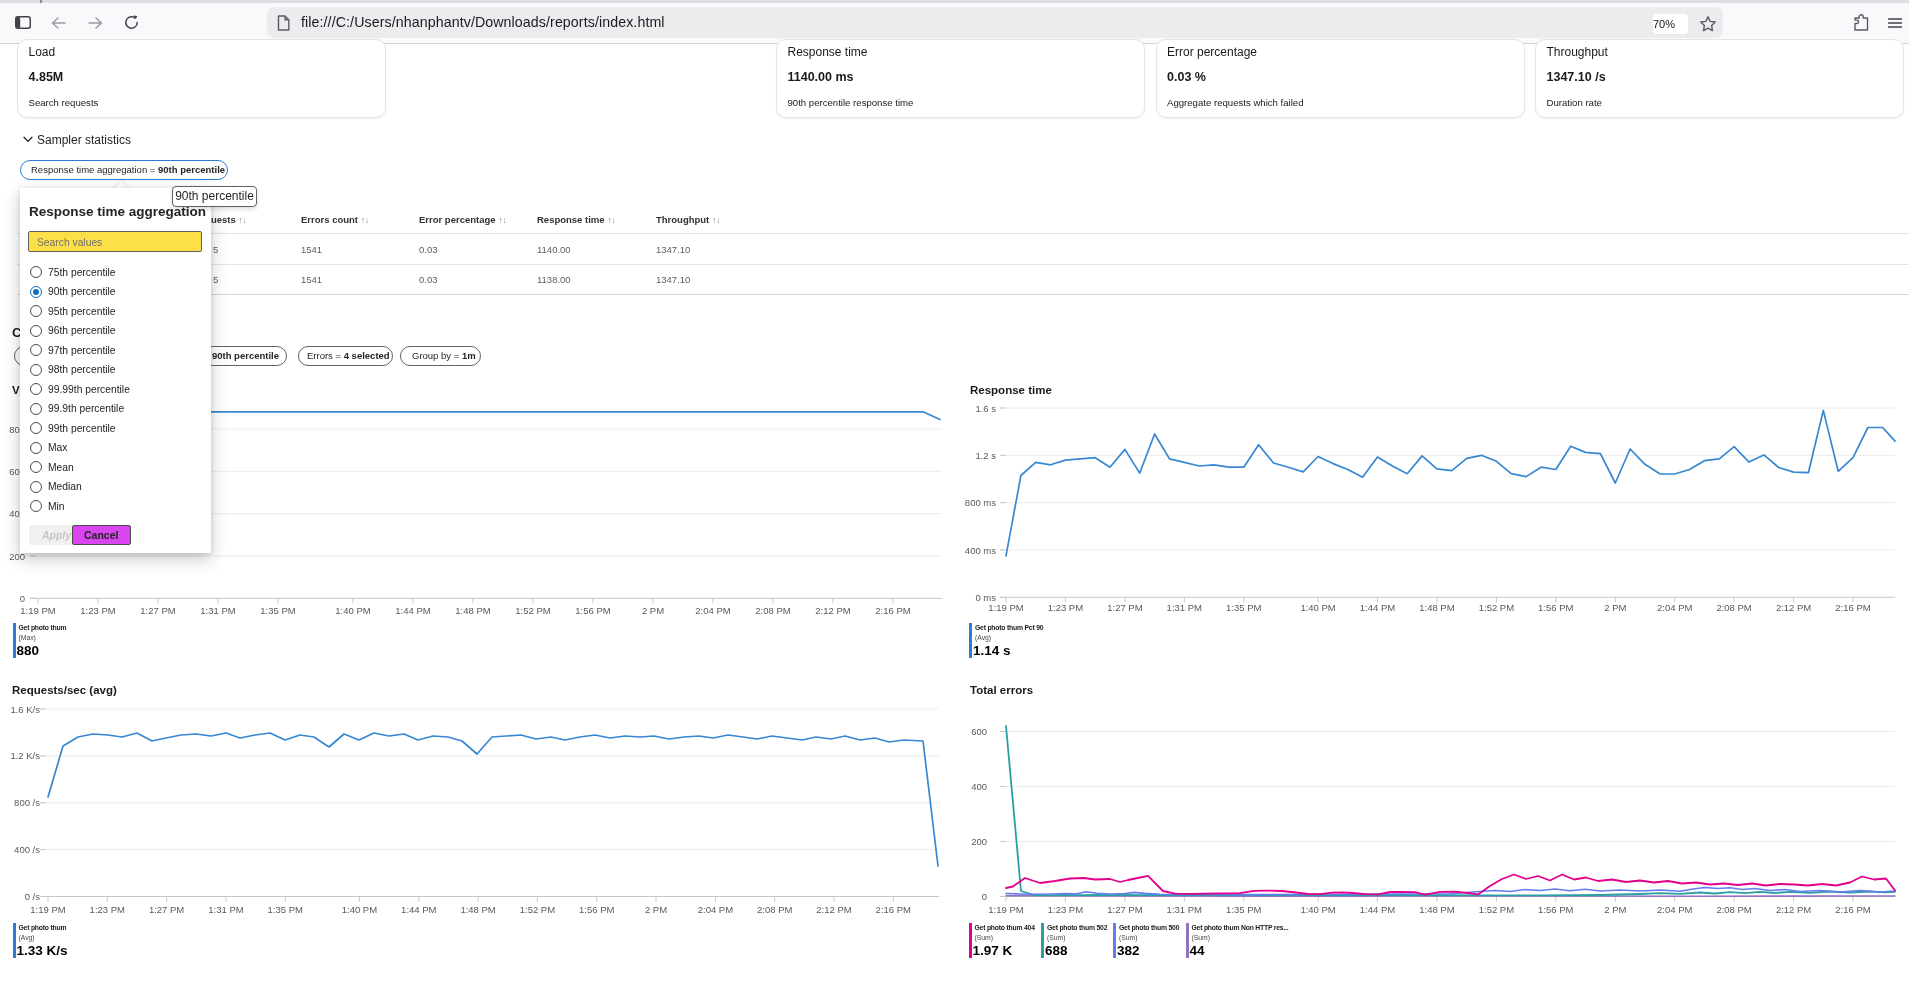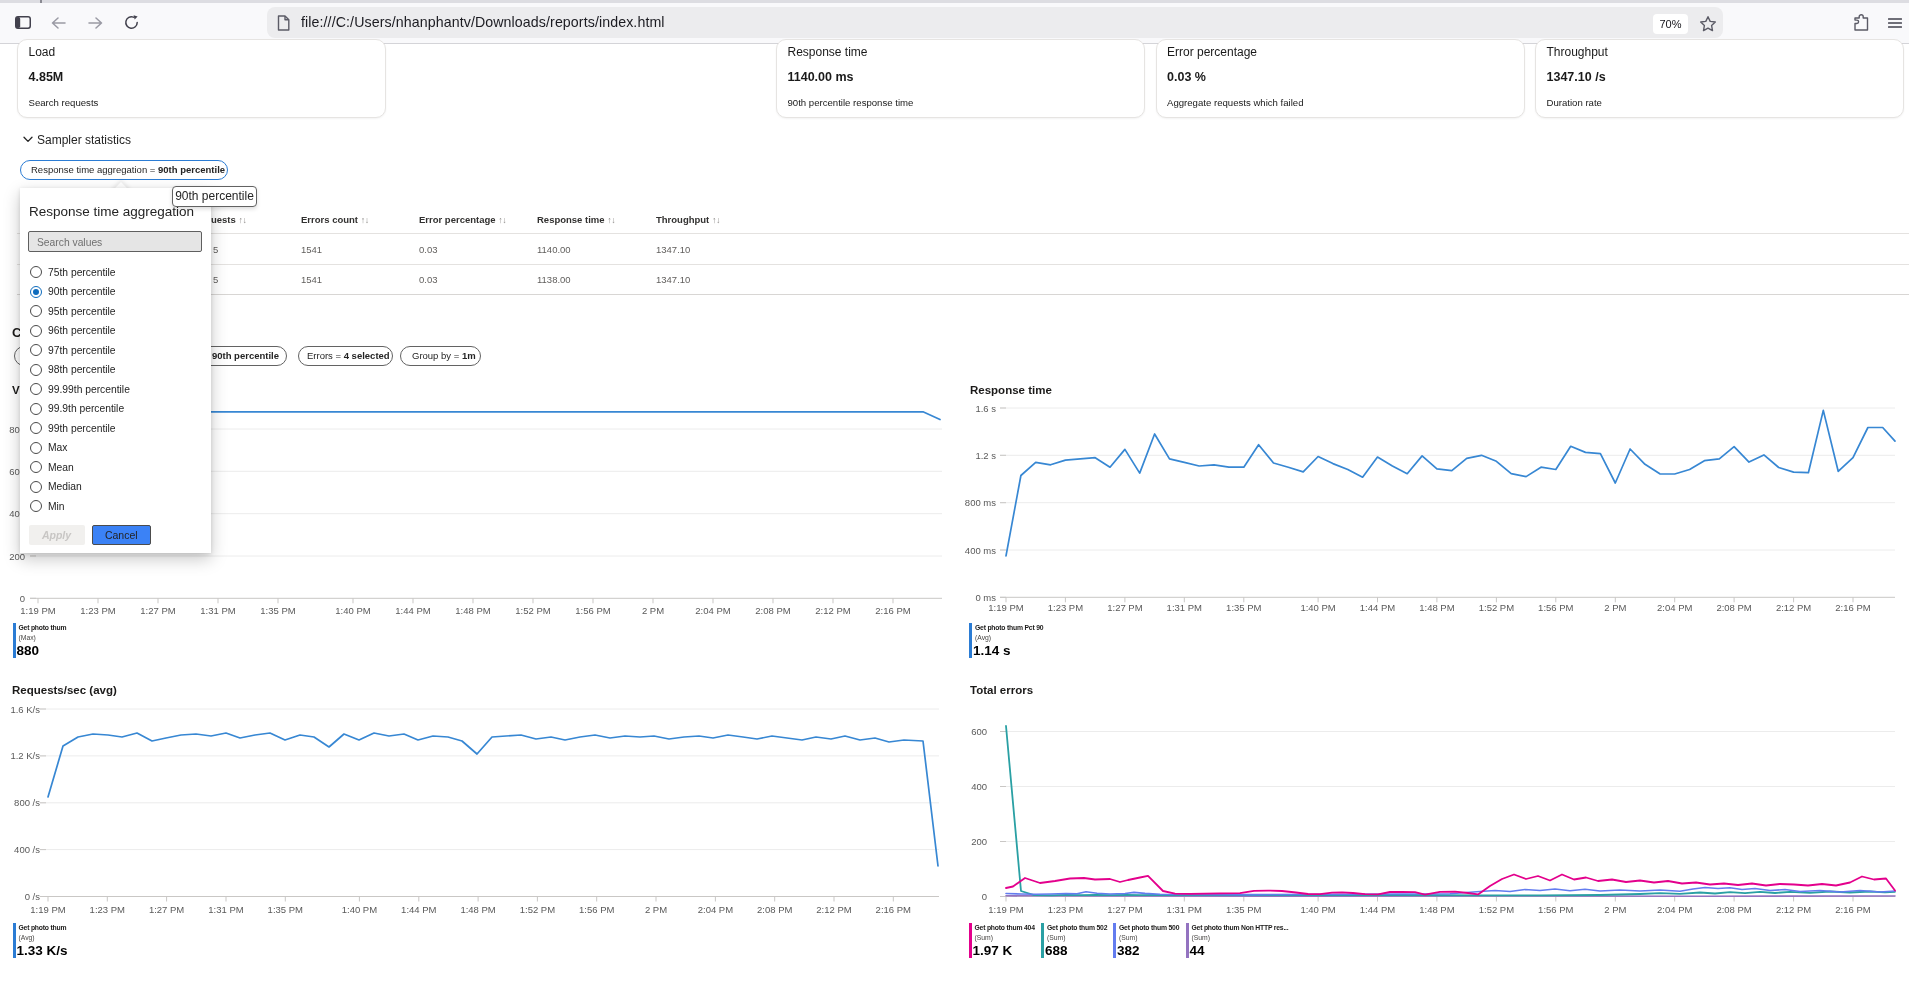--- a/index.html
+++ b/index.html
@@ -5,21 +5,21 @@
 * { margin:0; padding:0; box-sizing:border-box; }
 html,body { width:1909px; height:990px; background:#fff; font-family:"Liberation Sans", sans-serif; overflow:hidden; }
 .abs { position:absolute; }
 #page { position:relative; width:1909px; height:990px; }
 
 #chrome { position:absolute; left:0; top:0; width:1909px; height:44px; background:#f9f9fb; border-bottom:1px solid #d4d4d8; }
 #tabstrip { position:absolute; left:0; top:0; width:1909px; height:2.5px; background:#dddde2; }
 #tabmark { position:absolute; left:40px; top:0; width:1.5px; height:2.5px; background:#8a8a92; }
 #urlbar { position:absolute; left:267px; top:7px; width:1456px; height:31px; background:#ececee; border-radius:8px; }
 #urltext { position:absolute; left:301px; top:13.5px; font-size:14.2px; color:#1b1b21; letter-spacing:0.1px; }
-#zoompill { position:absolute; left:1653px; top:14px; width:35px; height:20px; background:#fff; border-radius:4px; font-size:11px; color:#15141a; text-align:center; line-height:20px; }
+#zoompill { position:absolute; left:1653px; top:14px; width:35px; height:20px; background:#fff; border-radius:4px; font-size:11px; color:#15141a; line-height:20px; }
 
 .card { position:absolute; top:39px; height:79px; width:369px; background:#fff; border:1px solid #e6e4e2; border-radius:10px; box-shadow:0 1px 2px rgba(0,0,0,0.05); }
 .card .t { position:absolute; left:10.5px; top:5px; font-size:12px; color:#1a1a1a; }
 .card .v { position:absolute; left:10.5px; top:30px; font-size:12.5px; font-weight:bold; color:#1a1a1a; }
 .card .c { position:absolute; left:10.5px; top:57px; font-size:9.6px; color:#1a1a1a; }
 
 .sechead { position:absolute; font-size:12px; color:#242424; }
 .chip { position:absolute; height:20px; border-radius:10px; border:1px solid #636363; font-size:9.5px; color:#242424; line-height:18px; white-space:nowrap; overflow:hidden; }
 
 .th { position:absolute; font-size:9.5px; font-weight:bold; color:#323130; white-space:nowrap; }
@@ -29,31 +29,31 @@
 
 .ctitle { position:absolute; font-size:11.5px; font-weight:bold; color:#1b1a19; }
 .legend { position:absolute; }
 .legend .bar { position:absolute; left:0; top:1px; width:3px; height:35px; }
 .legend .n { position:absolute; left:6px; top:2px; font-size:6.8px; letter-spacing:-0.2px; font-weight:bold; color:#1b1a19; white-space:nowrap; }
 .legend .s { position:absolute; left:6px; top:11.5px; font-size:6.8px; color:#484644; }
 .legend .v { position:absolute; left:4px; top:21px; font-size:13.5px; font-weight:bold; color:#000; white-space:nowrap; }
 
 #panel { position:absolute; left:20px; top:188px; width:191px; height:365px; background:#fff; box-shadow:0 6px 16px rgba(0,0,0,0.22), 0 1px 4px rgba(0,0,0,0.12); z-index:20; }
 #beak { position:absolute; left:114px; top:185px; width:14px; height:14px; background:#fff; transform:rotate(45deg); box-shadow:-2px -2px 4px rgba(0,0,0,0.08); z-index:19; }
-#ptitle { position:absolute; left:9px; top:16px; font-size:13.5px; font-weight:normal; color:#242424; white-space:nowrap; }
-#searchbox { position:absolute; left:8px; top:43px; width:174px; height:21px; border:1px solid #5f5f5f; border-radius:2px; background:#e5e5e5; }
+#ptitle { position:absolute; left:9px; top:16px; font-size:13.5px; font-weight:bold; color:#242424; white-space:nowrap; }
+#searchbox { position:absolute; left:8px; top:43px; width:174px; height:21px; border:1px solid #5f5f5f; border-radius:2px; background:#fde047; }
 #searchbox span { position:absolute; left:8px; top:4.5px; font-size:10.3px; color:#707070; }
 .radio { position:absolute; left:8px; width:180px; height:19.5px; }
 .radio .circ { position:absolute; left:2px; top:3px; width:12px; height:12px; border:1.4px solid #4a4a4a; border-radius:50%; background:#fff; }
 .radio .circ.sel { border-color:#0f6cbd; }
 .radio .circ.sel::after { content:""; position:absolute; left:2.1px; top:2.1px; width:6.2px; height:6.2px; background:#0f6cbd; border-radius:50%; }
 .radio .lab { position:absolute; left:20px; top:3.5px; font-size:10.3px; color:#242424; white-space:nowrap; }
 .btn { position:absolute; top:336.5px; height:20.5px; border-radius:2px; font-size:10.5px; text-align:center; line-height:20.5px; }
 #btnapply { left:8.5px; width:56px; background:#f1f0ee; color:#c8c6c4; font-weight:bold;font-style:italic; }
-#btncancel { left:72px; width:58.5px; background:#3b82f6; border:1.3px solid #4c4c4c; color:#242424; font-weight:normal; line-height:18px; }
+#btncancel { left:52px; width:58.5px; background:#d946ef; border:1.3px solid #4c4c4c; color:#242424; font-weight:bold; line-height:18px; }
 
 #tooltip { position:absolute; left:172px; top:186px; width:85px; height:21px; background:#fff; border:1px solid #626262; border-radius:4px; box-shadow:0 2px 4px rgba(0,0,0,0.14); z-index:30; font-size:12px; color:#242424; text-align:center; line-height:19px; }
 </style>
 </head>
 <body>
 <div id="page">
 
 <div id="chrome">
   <div id="tabstrip"></div>
       <div id="tabmark"></div>

